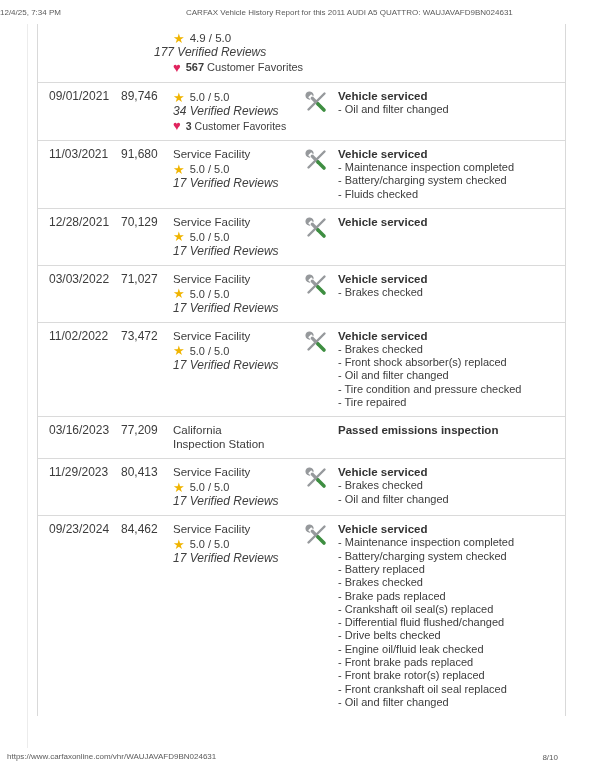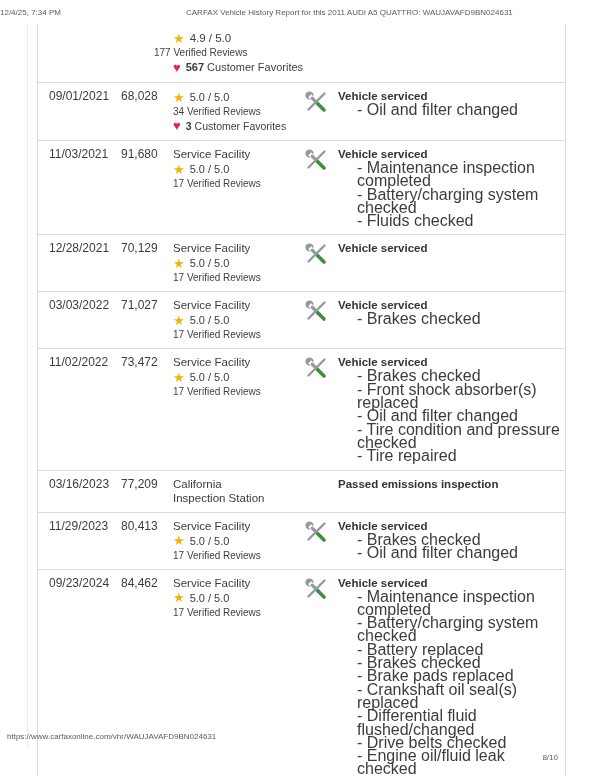--- a/index.html
+++ b/index.html
@@ -6,21 +6,21 @@
   html, body { background: #ffffff; }
   body {
     width: 600px; height: 776px; position: relative;
     font-family: "Liberation Sans", "DejaVu Sans", sans-serif;
     color: #3b3b3b; overflow: hidden;
   }
   
   .print-meta { position: absolute; font-size: 8px; color: #5a5a5a; white-space: nowrap; }
   #hdr-time  { left: 0;  top: 8px; }
   #hdr-title { left: 186px; top: 8px; }
-  #ftr-url   { left: 7px;  top: 732px; }
+  #ftr-url   { left: 7px;  top: 752px; }
   #ftr-page  { right: 42px; top: 753px; }
 
   
   .outer-rule {
     position: absolute; top: 24px; width: 1px; height: 724px;
     background: #ececec;
   }
   #outer-rule-left { left: 27px; }
 
   
@@ -35,28 +35,28 @@
     border-bottom: 1px solid #dadada;
     align-items: start;
   }
   .row:last-child { border-bottom: none; }
   .c { min-width: 0; }
   .date, .mileage { font-size: 12px; color: #3c3c3c; line-height: 15px; }
   .fac-name { font-size: 11.5px; color: #3c3c3c; line-height: 14px; white-space: pre-line; }
   .rating-line { display: flex; align-items: center; height: 16px; }
   .star { color: #f0b400; font-size: 13px; line-height: 13px; margin-right: 5px; }
   .rating-val { font-size: 11px; font-weight: normal; color: #3c3c3c; }
-  .reviews { font-size: 10px; color: #3f3f3f; line-height: 13px; }
+  .reviews { font-size: 12px; color: #3f3f3f; line-height: 13px; font-style: italic; }
   .fav-line { display: flex; align-items: center; height: 15px; }
   .heart { color: #e0245e; font-size: 13px; line-height: 13px; margin-right: 5px; }
   .fav-count { font-size: 10.5px; font-weight: bold; color: #3c3c3c; margin-right: 3px; }
   .fav-text { font-size: 10.5px; color: #3f3f3f; }
   .icon-cell { padding-top: 1px; }
   .svc-title { font-size: 11.5px; font-weight: bold; color: #333; line-height: 14px; }
-  .svc-items { font-size: 16px; color: #3c3c3c; line-height: 13.3px; white-space: pre-line; margin-left: 19px; }
+  .svc-items { font-size: 11px; color: #3c3c3c; line-height: 13.3px; white-space: pre-line; }
 
   
   .row.cont { padding-top: 6px; padding-bottom: 7px; }
   .row.cont .reviews { margin-left: -19px; line-height: 13px; }
   .row.cont .rating-line { height: 16px; }
   .row.cont .rating-val { font-size: 11.5px; }
   .row.cont .fav-line { height: 16px; }
   .row.cont .fav-count, .row.cont .fav-text { font-size: 11px; }
 </style>
 </head>
@@ -83,21 +83,21 @@
         <span class="fav-count">567</span>
         <span class="fav-text">Customer Favorites</span>
       </div>
     </div>
     <div class="c icon-cell"></div>
     <div class="c details"></div>
   </div>
 
 <div class="row">
       <div class="c date">09/01/2021</div>
-      <div class="c mileage">68,028</div>
+      <div class="c mileage">89,746</div>
       <div class="c facility">
         <div class="rating-line">
           <span class="star">★</span>
           <span class="rating-val">5.0 / 5.0</span>
         </div>
         <div class="reviews">34 Verified Reviews</div>
         <div class="fav-line">
           <span class="heart">♥</span>
           <span class="fav-count">3</span>
           <span class="fav-text">Customer Favorites</span>

